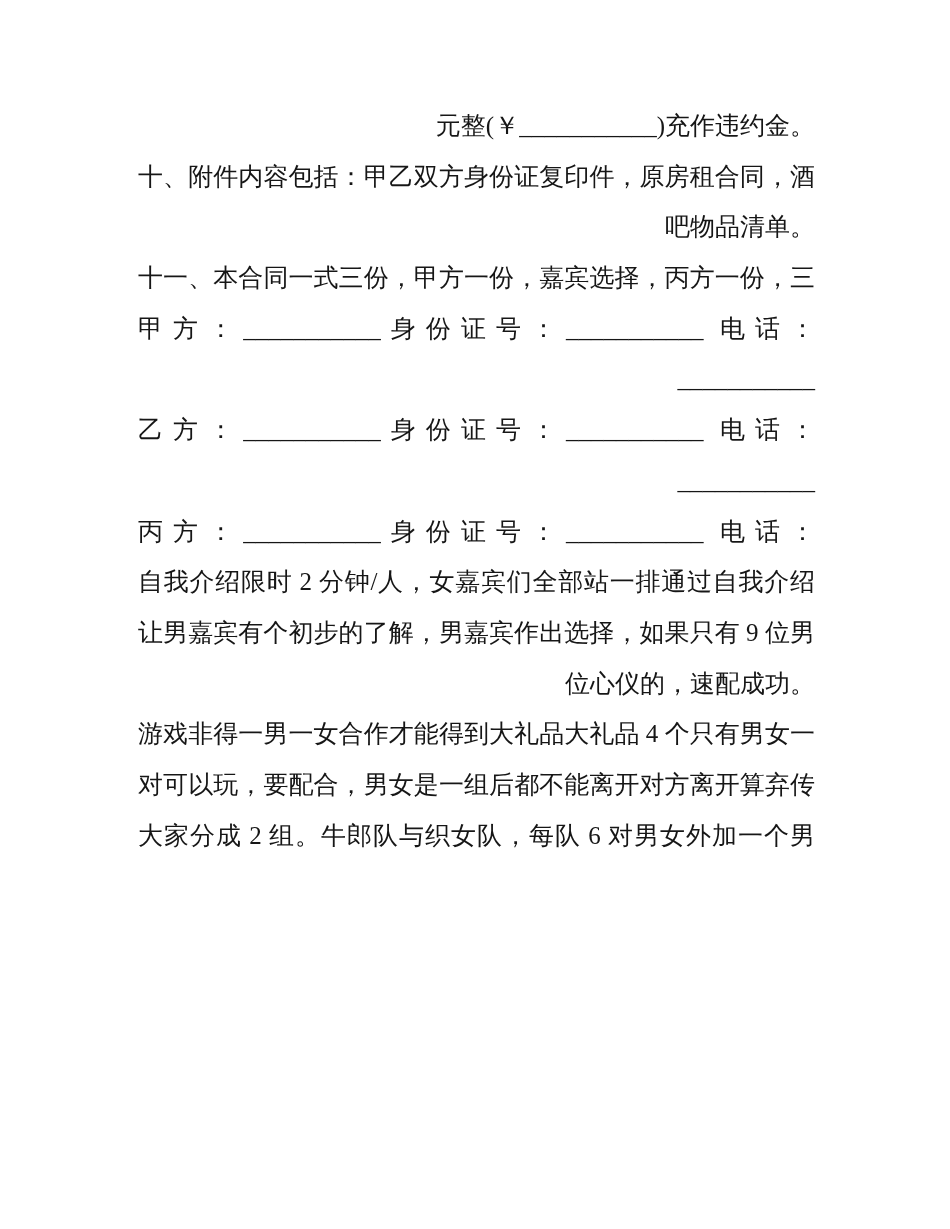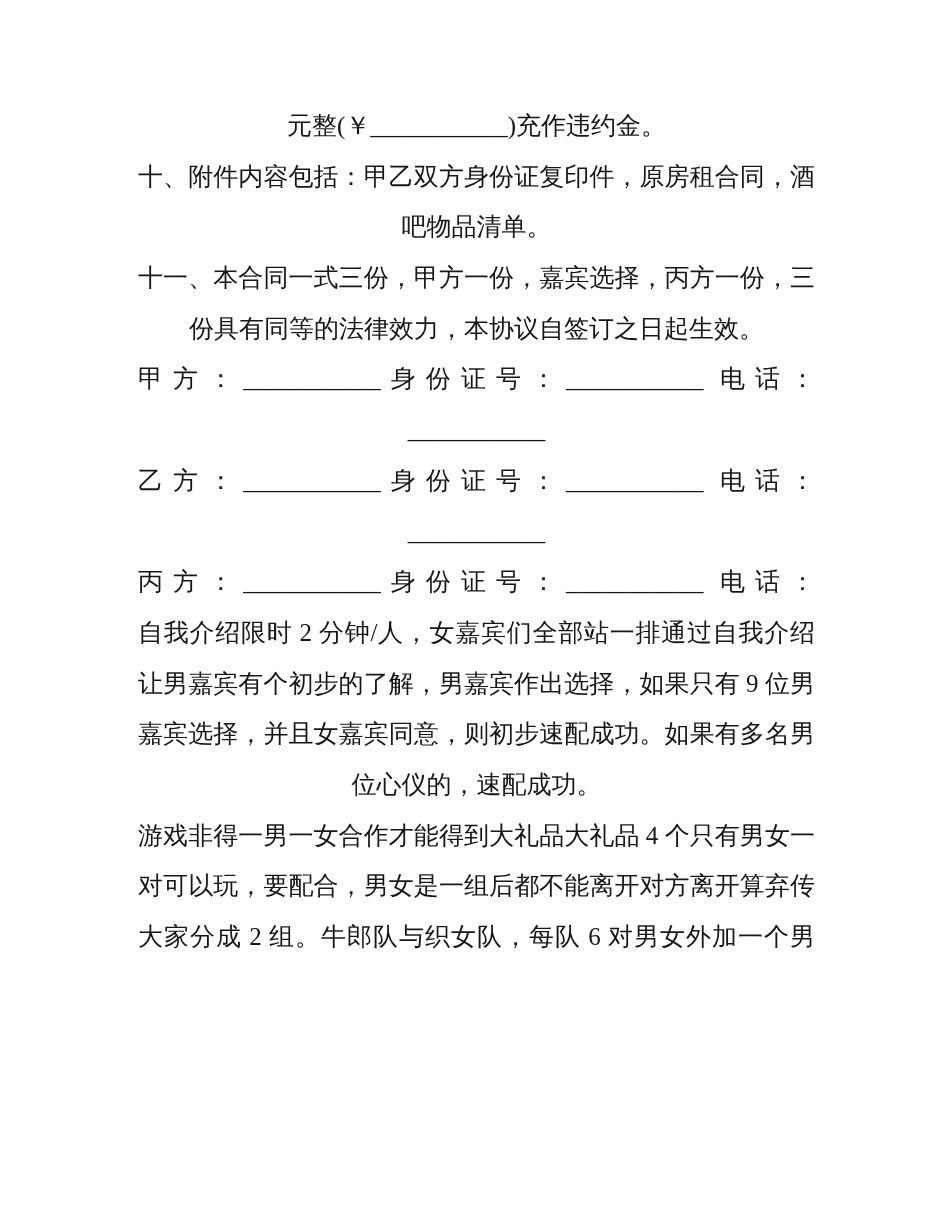--- a/index.html
+++ b/index.html
@@ -26,46 +26,44 @@
     left: 138px;
     top: 101px;
     width: 677px;
     font-size: 25px;
     line-height: 50.7px;
     color: #161616;
     letter-spacing: 0;
   }
   .line {
     height: 50.7px;
-    text-align: center;
+    text-align: right;
     white-space: nowrap;
   }
   .line.justify {
     white-space: normal;
     text-align: justify;
     text-align-last: justify;
     -moz-text-align-last: justify;
   }
 </style>
 </head>
 <body>
 
 <div class="doc-page">
   <div class="doc-body">
     <div class="line">元整(￥___________)充作违约金。</div>
     <div class="line justify">十、附件内容包括：甲乙双方身份证复印件，原房租合同，酒</div>
     <div class="line">吧物品清单。</div>
     <div class="line justify">十一、本合同一式三份，甲方一份，嘉宾选择，丙方一份，三</div>
-    <div class="line">份具有同等的法律效力，本协议自签订之日起生效。</div>
     <div class="line justify">甲方：___________身份证号：___________ 电话：</div>
     <div class="line">___________</div>
     <div class="line justify">乙方：___________身份证号：___________ 电话：</div>
     <div class="line">___________</div>
     <div class="line justify">丙方：___________身份证号：___________ 电话：</div>
     <div class="line justify">自我介绍限时 2 分钟/人，女嘉宾们全部站一排通过自我介绍</div>
     <div class="line justify">让男嘉宾有个初步的了解，男嘉宾作出选择，如果只有 9 位男</div>
-    <div class="line justify">嘉宾选择，并且女嘉宾同意，则初步速配成功。如果有多名男</div>
     <div class="line">位心仪的，速配成功。</div>
     <div class="line justify">游戏非得一男一女合作才能得到大礼品大礼品 4 个只有男女一</div>
     <div class="line justify">对可以玩，要配合，男女是一组后都不能离开对方离开算弃传</div>
     <div class="line justify">大家分成 2 组。牛郎队与织女队，每队 6 对男女外加一个男</div>
   </div>
 </div>
 
 </body></html>

